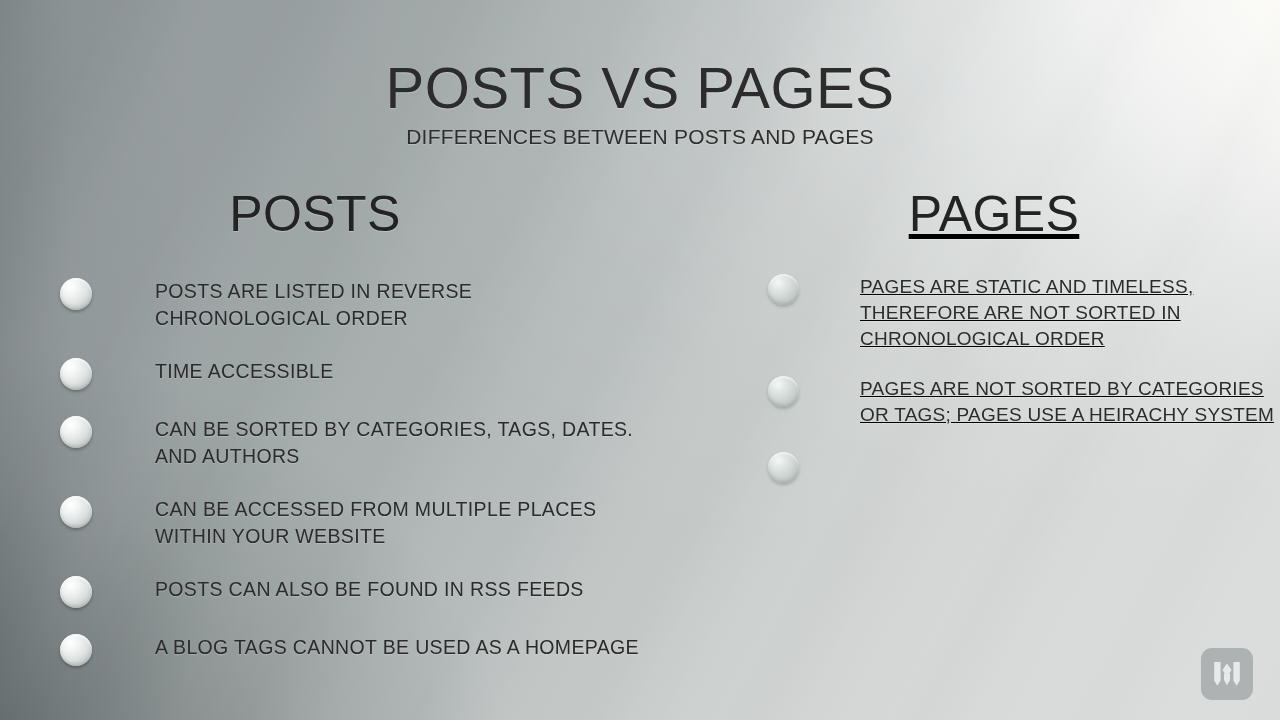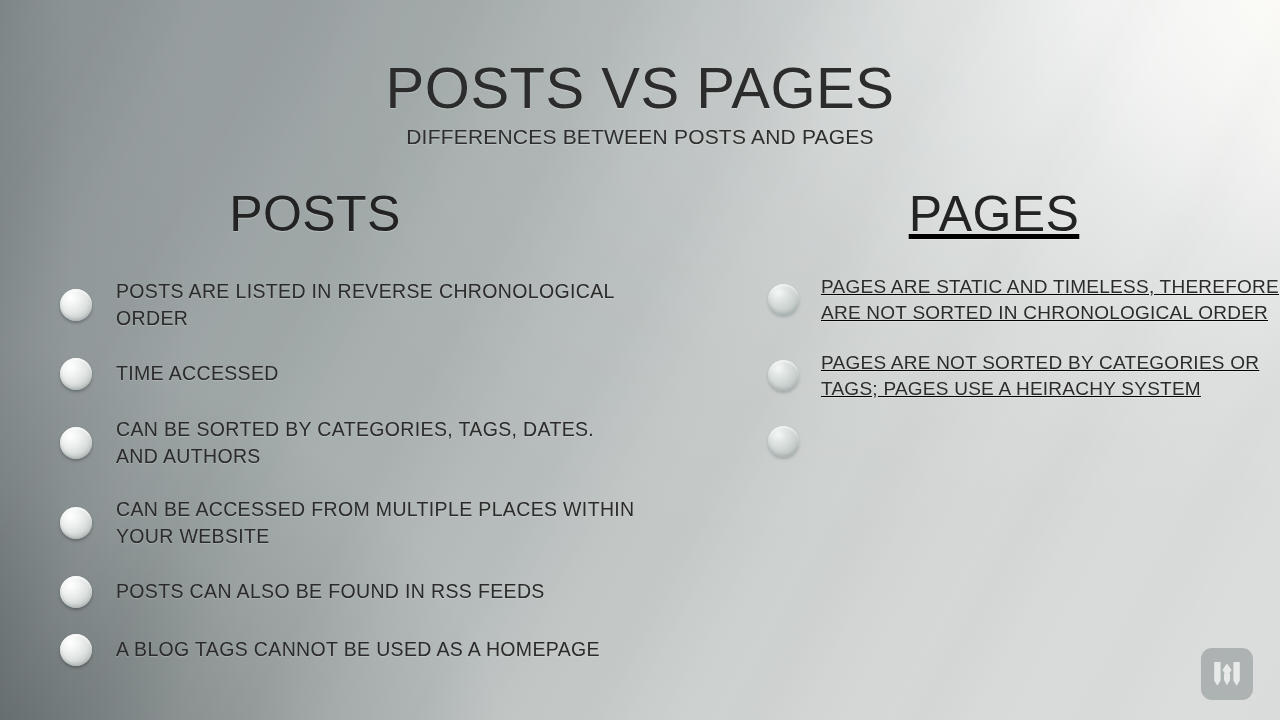--- a/index.html
+++ b/index.html
@@ -137,22 +137,22 @@
   .bullet-list {
     list-style: none;
     margin: 0;
     padding: 0;
   }
   .col-left .bullet-list  { margin-top: 34px; }
   .col-right .bullet-list { margin-top: 30px; }
 
   .bullet-item {
     display: flex;
-    align-items: center;
     margin-bottom: 26px;
+    gap: 39px;
   }
   .col-right .bullet-item { margin-bottom: 24px; }
 
   .bullet-marker {
     flex: 0 0 auto;
     width: 32px;
     height: 32px;
     border-radius: 50%;
     margin-right: 24px;
     background:
@@ -232,21 +232,21 @@
 
   <div class="column col-left">
     <div class="col-heading">POSTS</div>
     <ul class="bullet-list">
       <li class="bullet-item">
         <span class="bullet-marker"></span>
         <span class="bullet-text">POSTS ARE LISTED IN REVERSE CHRONOLOGICAL ORDER</span>
       </li>
       <li class="bullet-item">
         <span class="bullet-marker"></span>
-        <span class="bullet-text">TIME ACCESSED</span>
+        <span class="bullet-text">TIME ACCESSIBLE</span>
       </li>
       <li class="bullet-item">
         <span class="bullet-marker"></span>
         <span class="bullet-text">CAN BE SORTED BY CATEGORIES, TAGS, DATES. AND AUTHORS</span>
       </li>
       <li class="bullet-item">
         <span class="bullet-marker"></span>
         <span class="bullet-text">CAN BE ACCESSED FROM MULTIPLE PLACES WITHIN YOUR WEBSITE</span>
       </li>
       <li class="bullet-item">

